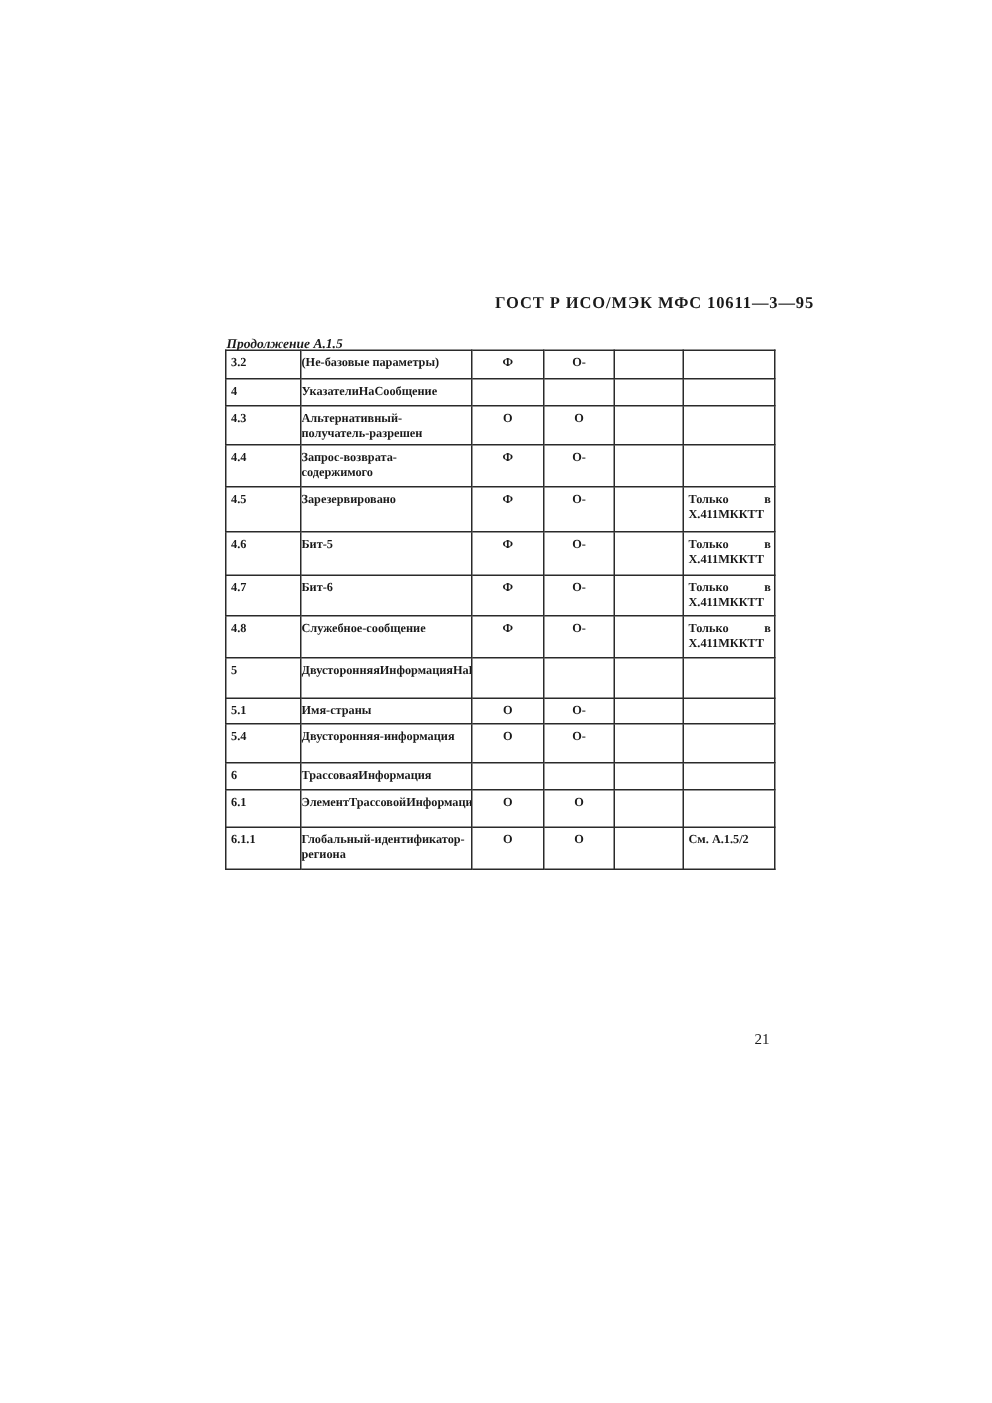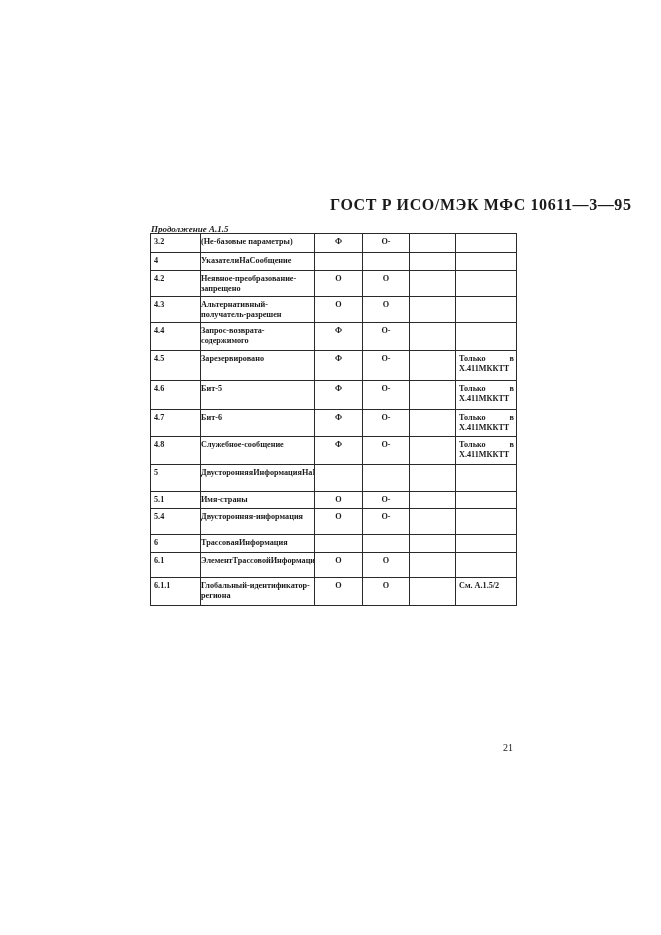--- a/index.html
+++ b/index.html
@@ -12,21 +12,21 @@
       height: 935px;
       position: relative;
       overflow: hidden;
       font-family: "Liberation Serif", "DejaVu Serif", serif;
       color: #1a1a1a;
     }
     .page-header {
       position: absolute;
       left: 330px;
       top: 196px;
-      font-size: 16px;
+      font-size: 11px;
       font-weight: bold;
       letter-spacing: 0.6px;
       white-space: nowrap;
     }
     .continuation {
       position: absolute;
       left: 151px;
       top: 224px;
       font-size: 9px;
       font-style: italic;
@@ -57,21 +57,21 @@
     table.spec td.c-c { width: 39px; }
     table.spec td.c-note { width: 55px; padding-left: 3px; padding-right: 2px; }
     .note-top {
       display: flex;
       justify-content: space-between;
       align-items: flex-end;
     }
     .page-number {
       position: absolute;
       left: 503px;
-      top: 742px;
+      top: 688px;
       font-size: 10px;
       font-weight: normal;
     }
   </style>
 </head>
 <body>
 
 <div class="page-header">ГОСТ Р ИСО/МЭК МФС 10611—3—95</div>
 
 <div class="continuation">Продолжение А.1.5</div>
@@ -88,28 +88,20 @@
       </tr>
       <tr style="height: 18px;">
         <td class="c-num">4</td>
         <td class="c-name">УказателиНаСообщение</td>
         <td class="c-a"></td>
         <td class="c-b"></td>
         <td class="c-c"></td>
         <td class="c-note"></td>
       </tr>
       <tr style="height: 26px;">
-        <td class="c-num">4.2</td>
-        <td class="c-name">Неявное-преобразование-запрещено</td>
-        <td class="c-a">О</td>
-        <td class="c-b">О</td>
-        <td class="c-c"></td>
-        <td class="c-note"></td>
-      </tr>
-      <tr style="height: 26px;">
         <td class="c-num">4.3</td>
         <td class="c-name">Альтернативный-получатель-разрешен</td>
         <td class="c-a">О</td>
         <td class="c-b">О</td>
         <td class="c-c"></td>
         <td class="c-note"></td>
       </tr>
       <tr style="height: 28px;">
         <td class="c-num">4.4</td>
         <td class="c-name">Запрос-возврата-содержимого</td>

